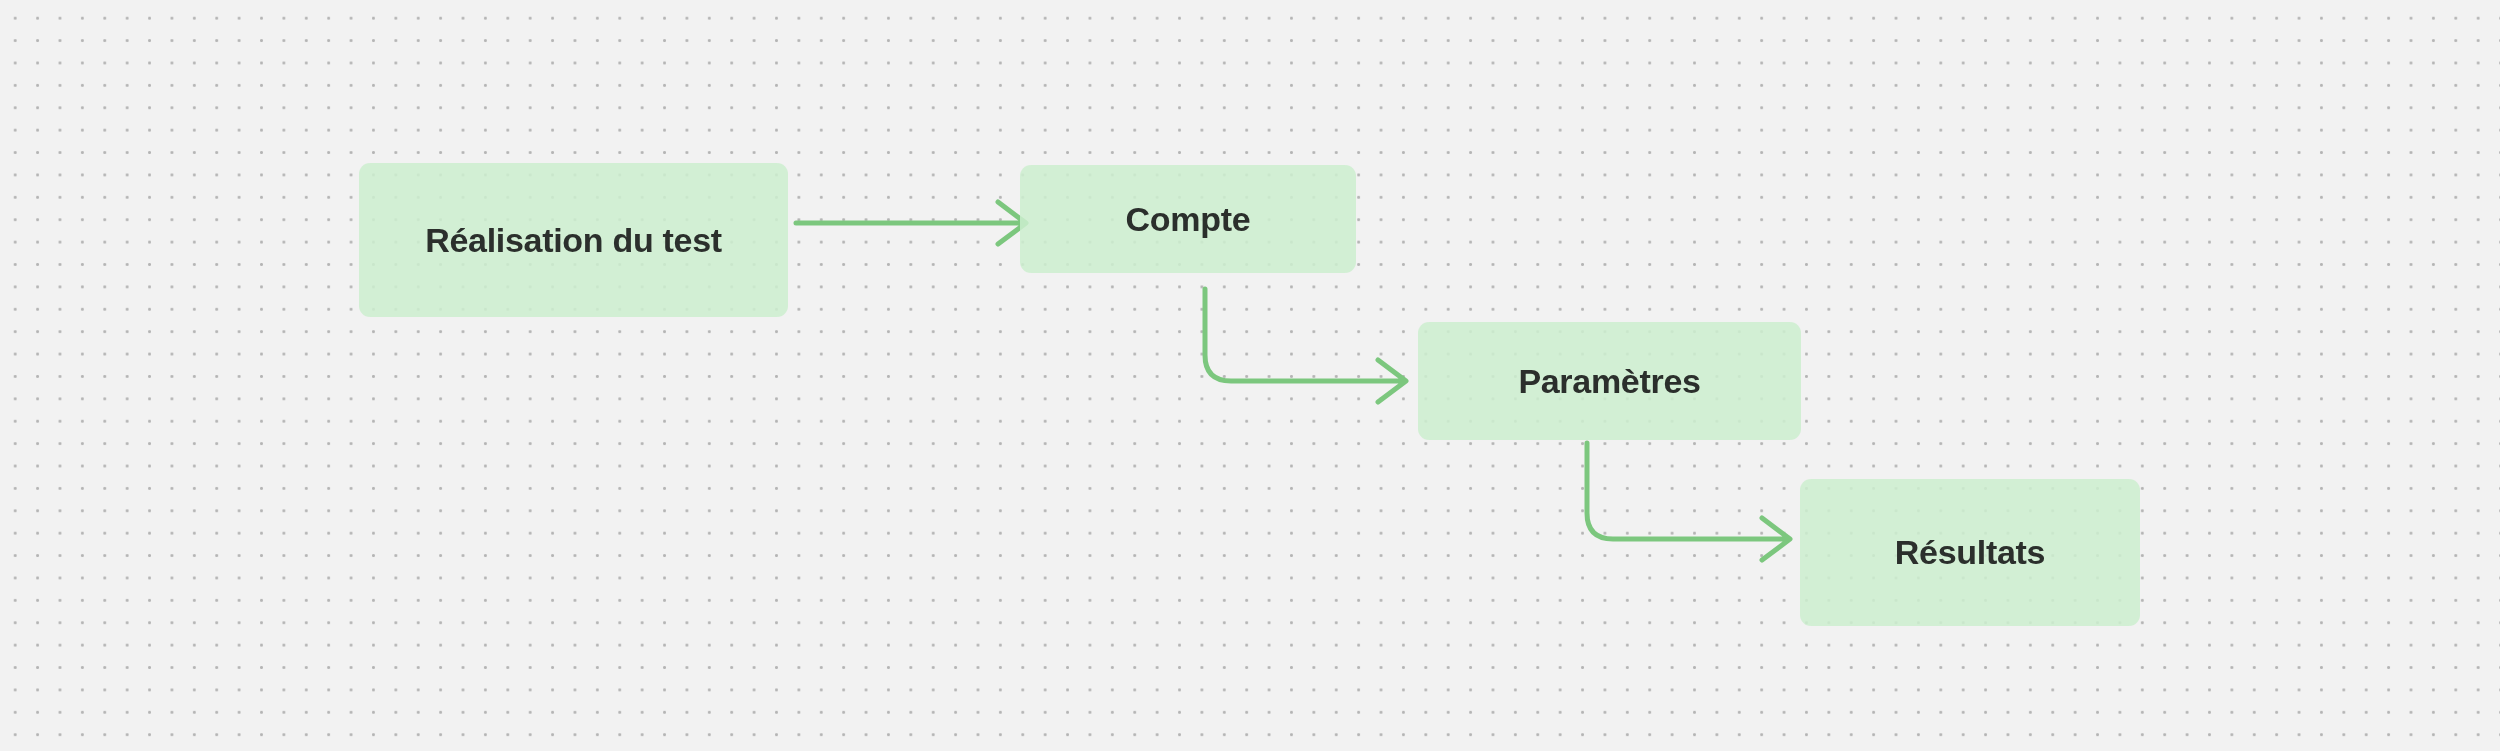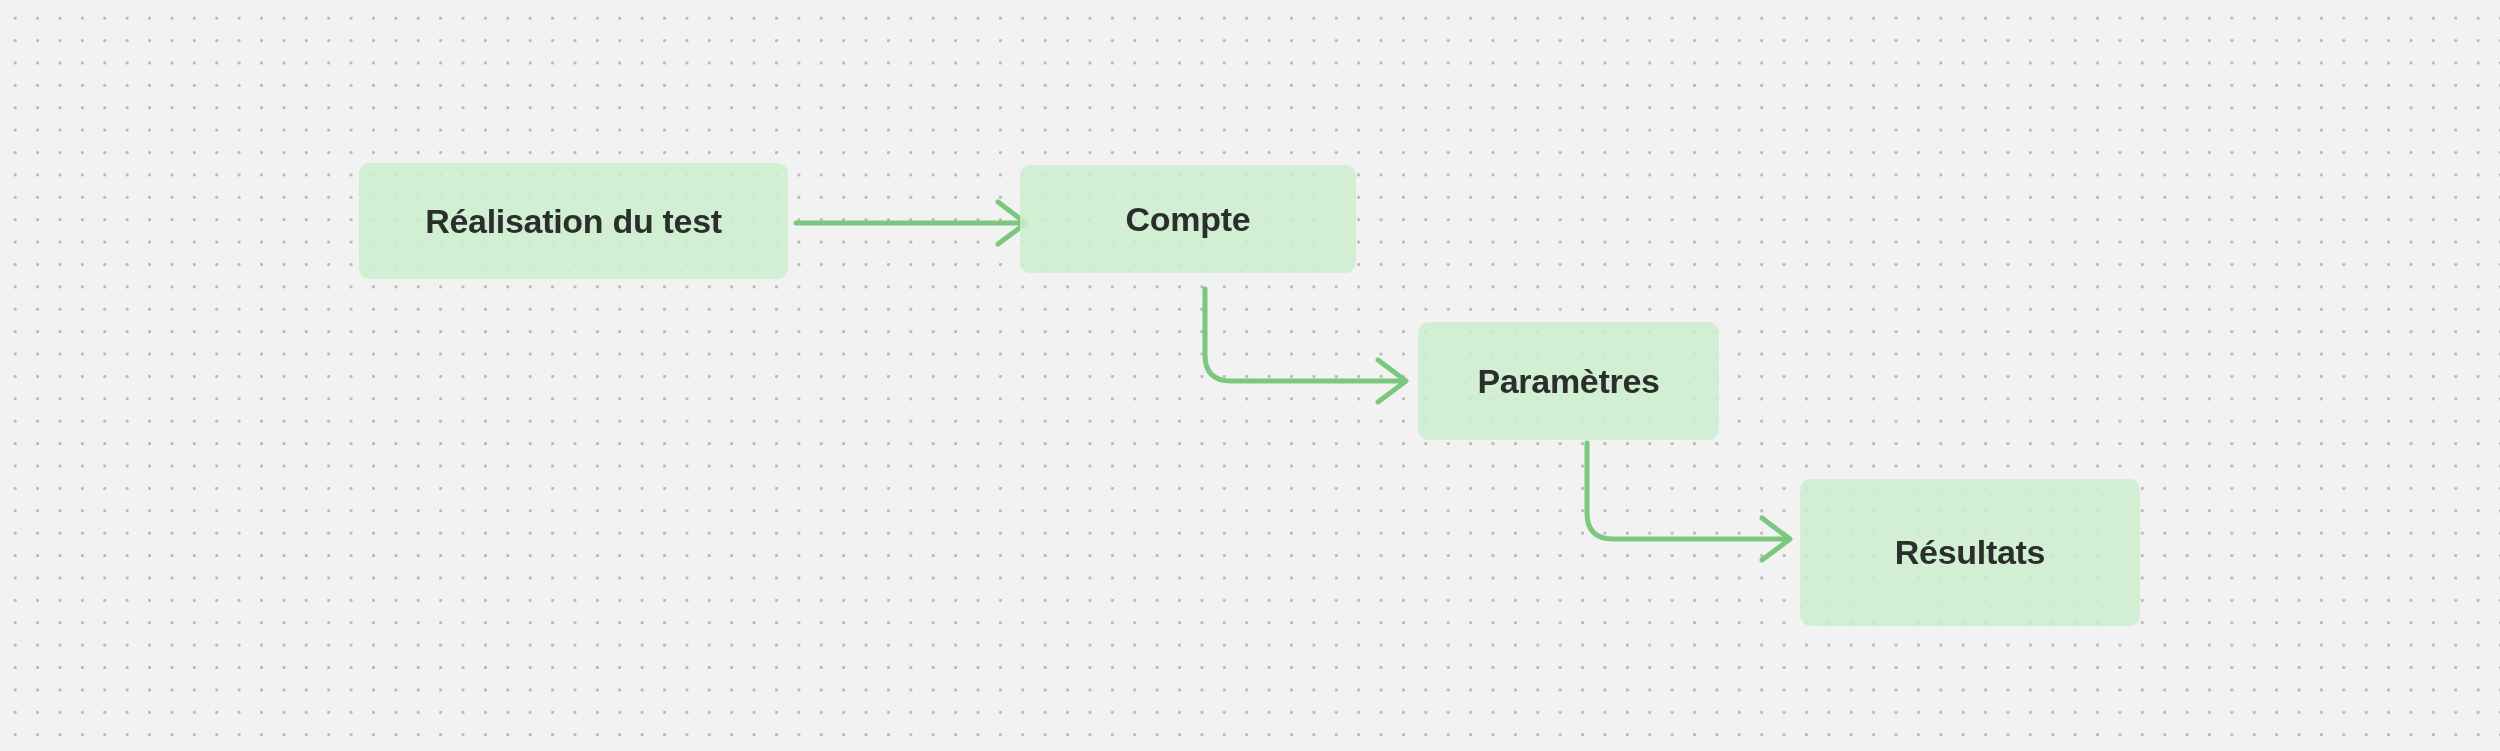--- a/index.html
+++ b/index.html
@@ -44,23 +44,23 @@
     font-weight: 700;
     font-size: 34px;
     letter-spacing: -0.3px;
     cursor: pointer;
   }
   .node-label {
     display: block;
     padding: 0 10px;
     white-space: nowrap;
   }
-  .n1 { left: 359px;  top: 163px; width: 429px; height: 116px; }
+  .n1 { left: 359px;  top: 163px; width: 429px; height: 154px; }
   .n2 { left: 1020px; top: 165px; width: 336px; height: 108px; }
-  .n3 { left: 1418px; top: 322px; width: 301px; height: 118px; }
+  .n3 { left: 1418px; top: 322px; width: 383px; height: 118px; }
   .n4 { left: 1800px; top: 479px; width: 340px; height: 147px; }
 </style>
 </head>
 <body>
 
 <div class="canvas">
 
   <svg class="edges" viewBox="0 0 2500 751" xmlns="http://www.w3.org/2000/svg">
     <path stroke="#7cc77e" d="M 796 223 L 1022 223 M 998 202 L 1026 223 L 998 244"></path>
     <path stroke="#7cc77e" d="M 1205 289 L 1205 355 Q 1205 381 1231 381 L 1402 381 M 1378 360 L 1406 381 L 1378 402"></path>

